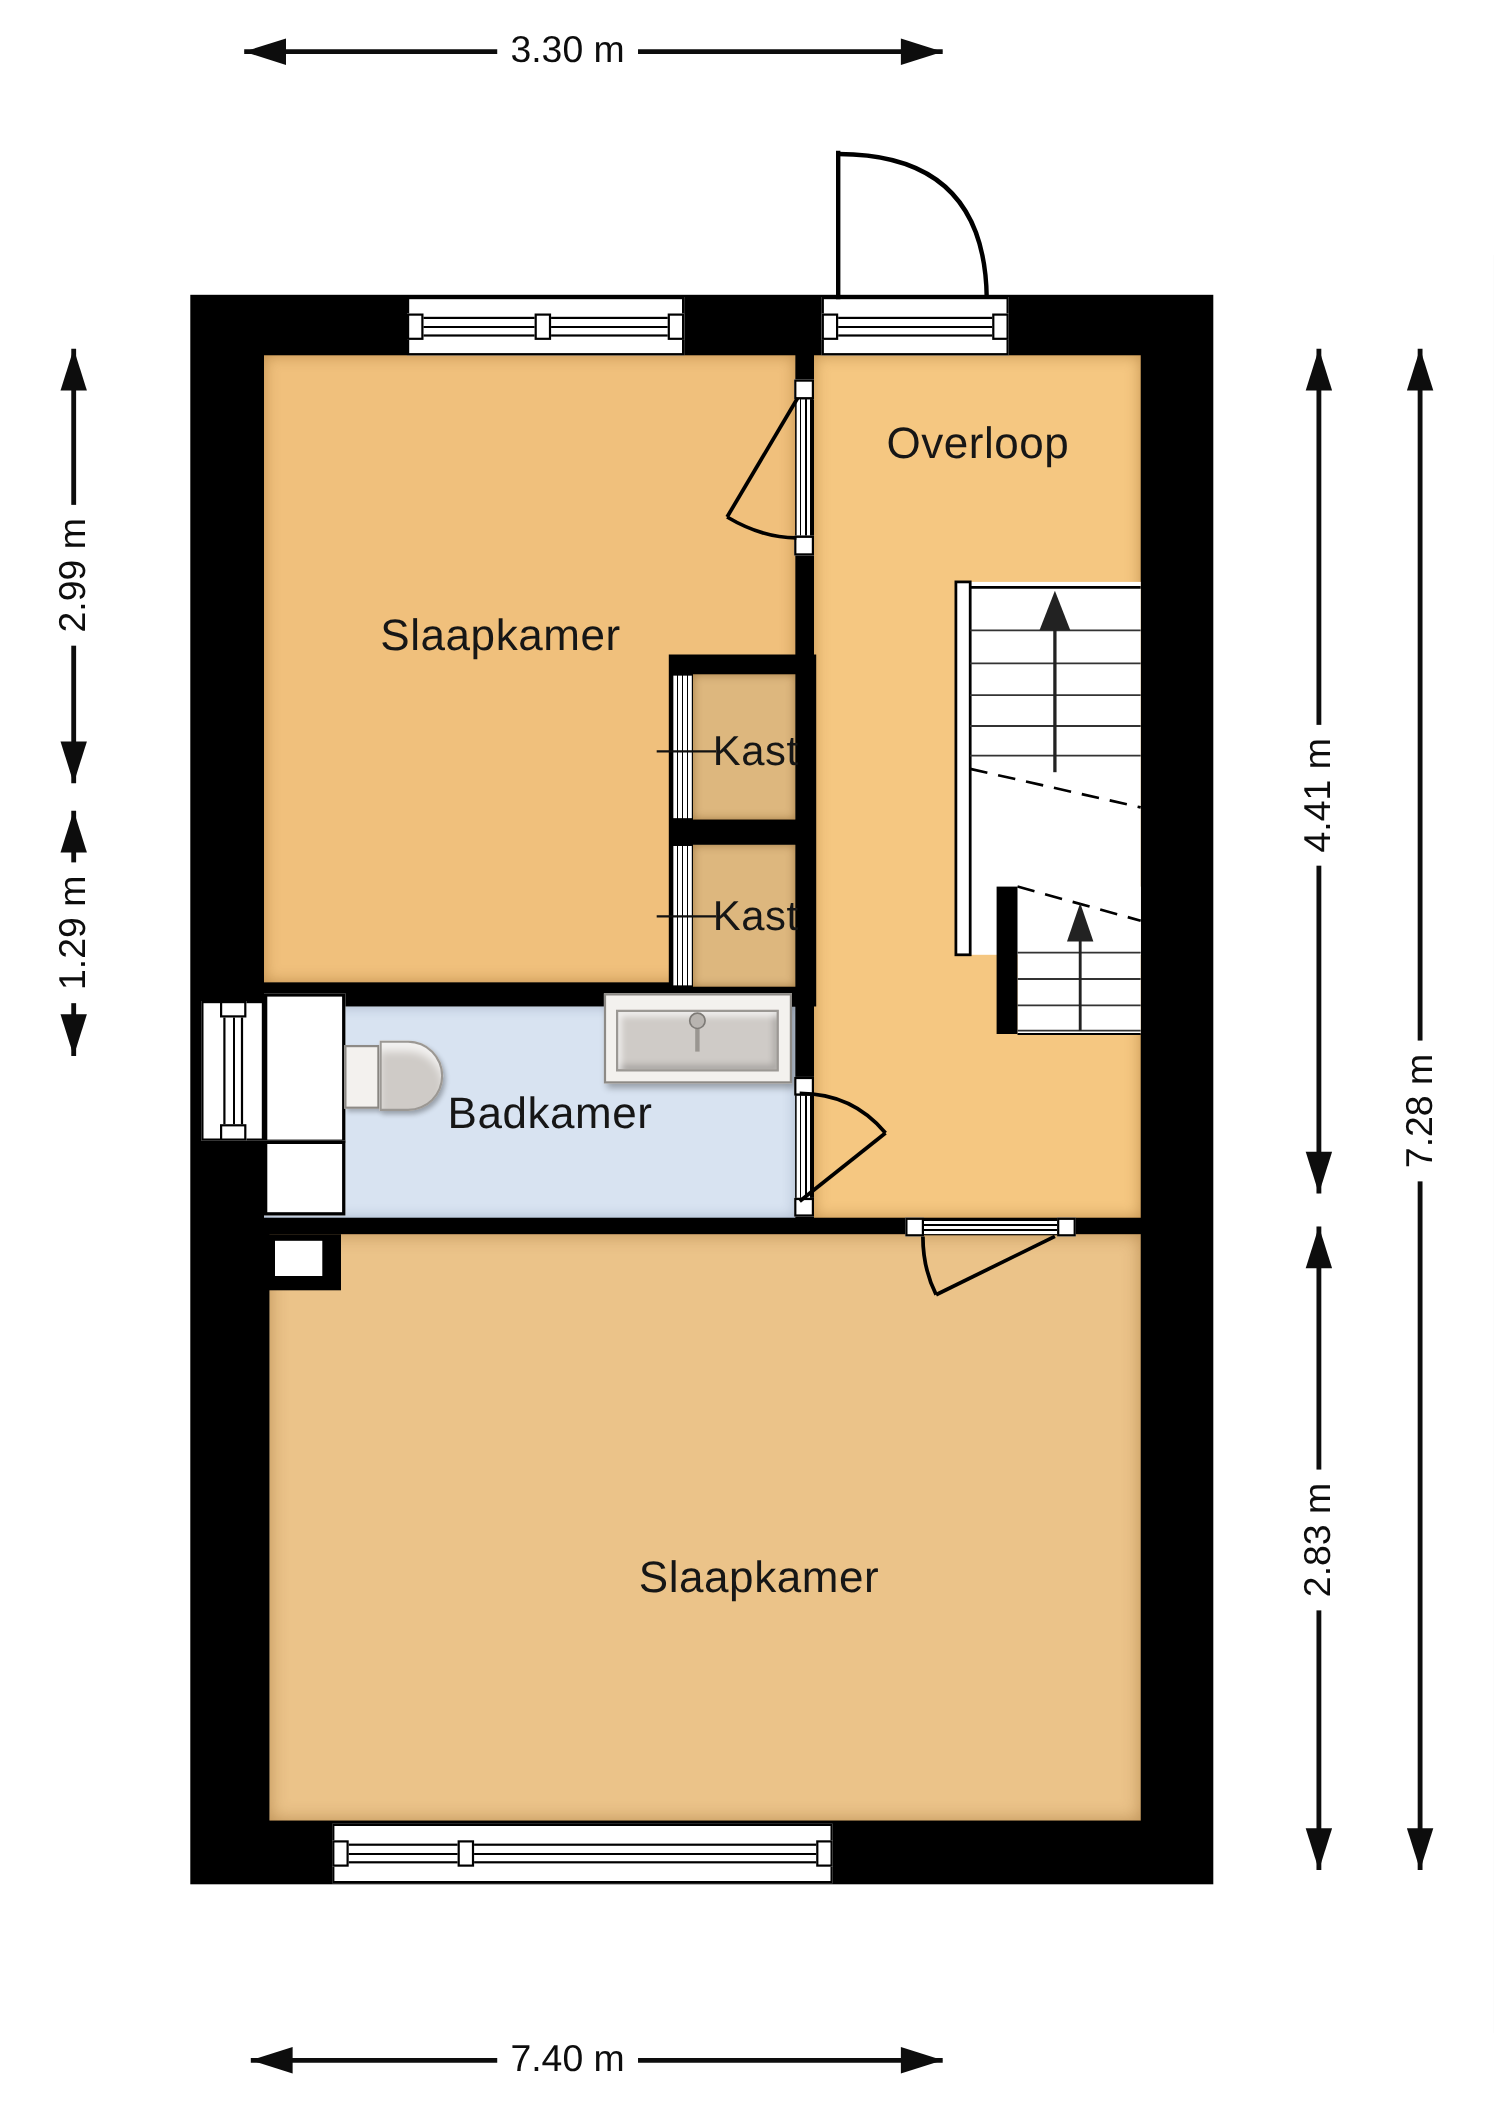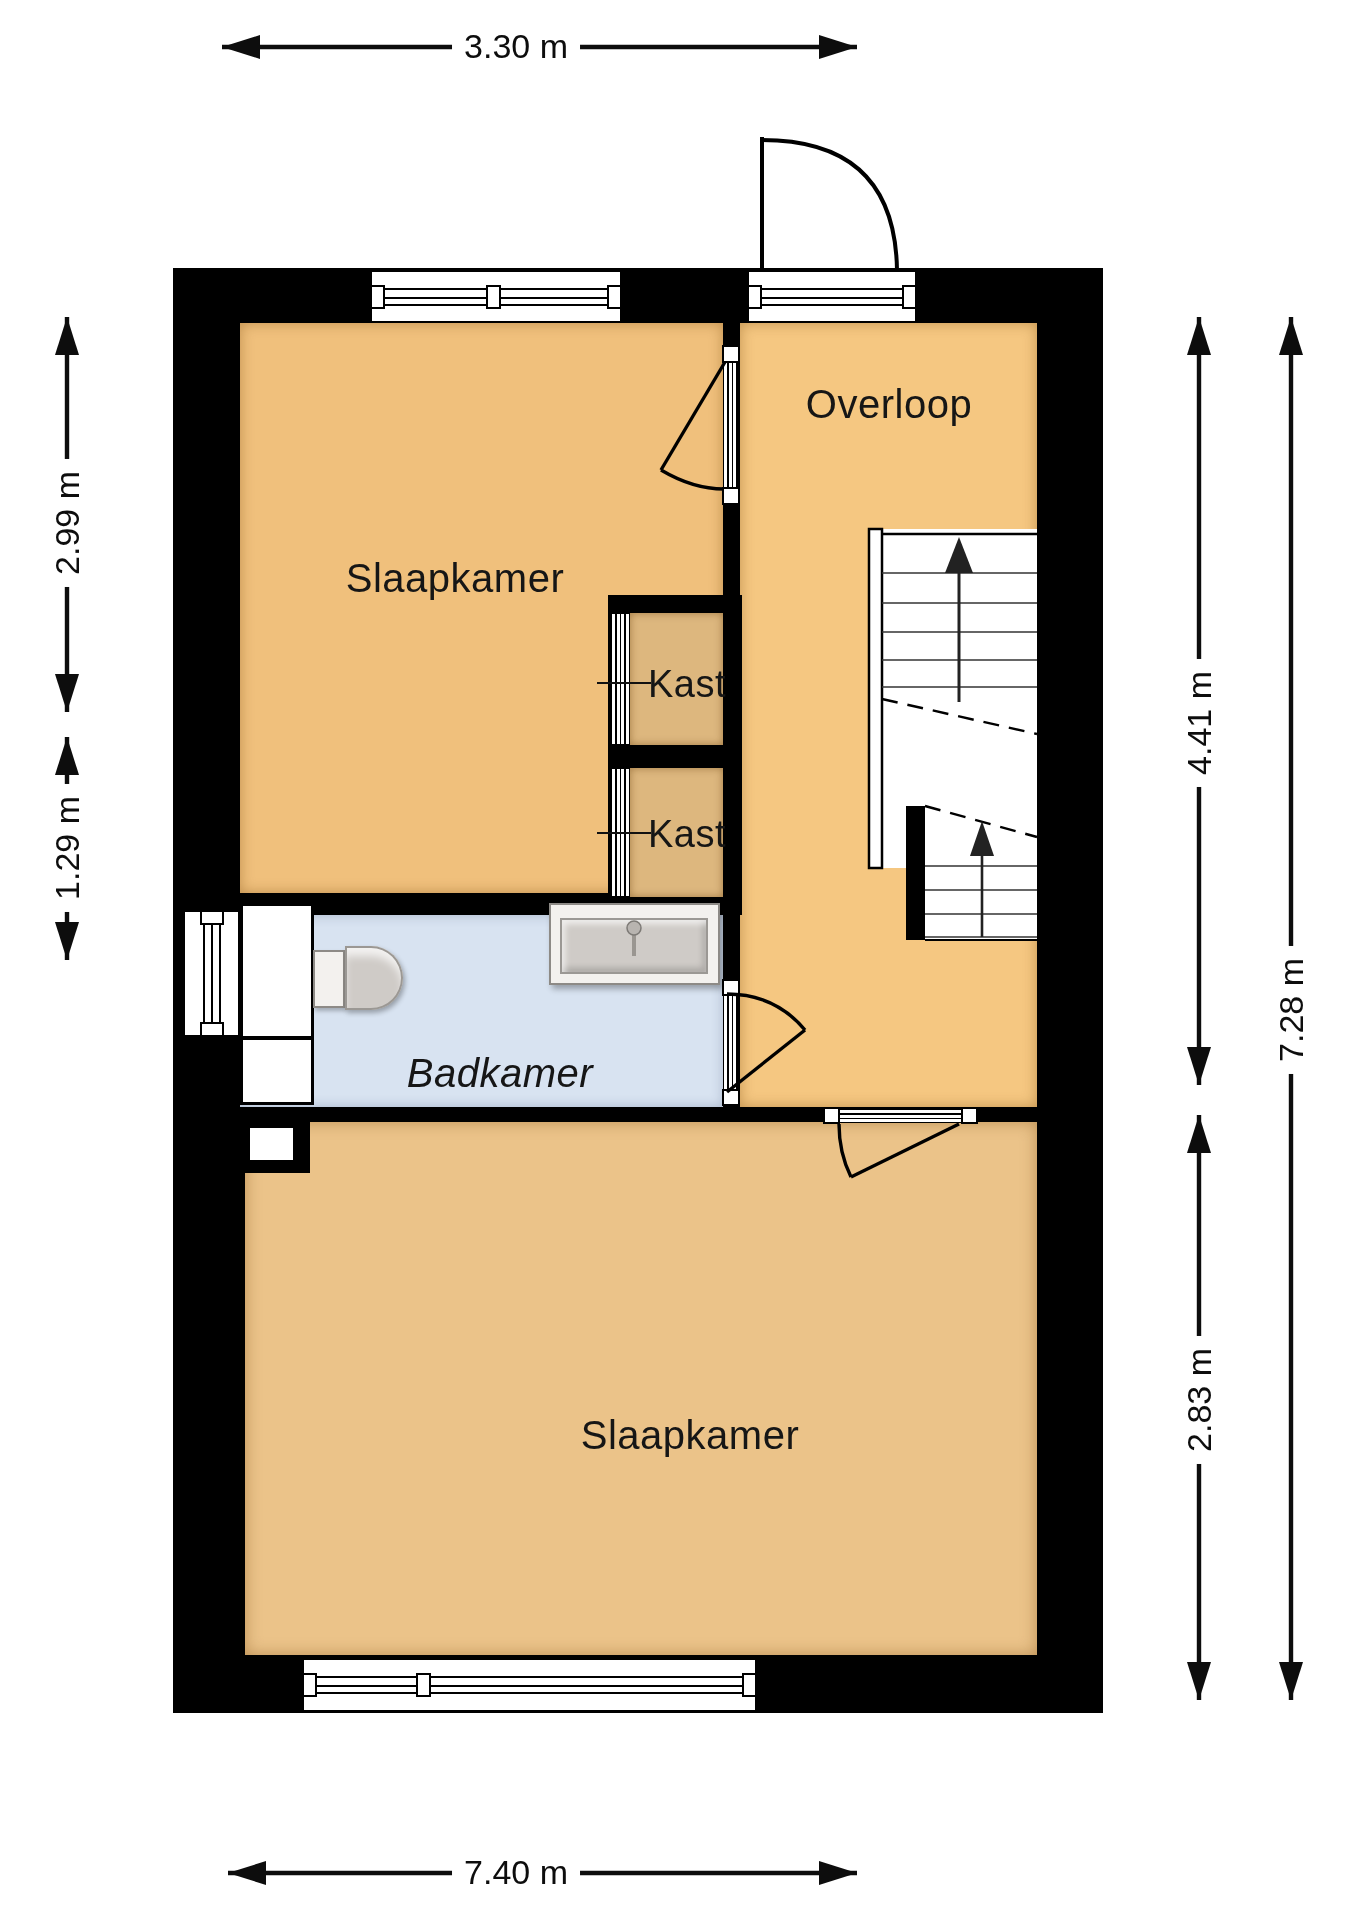--- a/index.html
+++ b/index.html
@@ -194,21 +194,21 @@
         <path d="M1199,1700 L1187,1662 L1211,1662 Z"></path>
       <path d="M1291,317 L1279,355 L1303,355 Z"></path>
         <path d="M1291,1700 L1279,1662 L1303,1662 Z"></path>
     </g>
   </svg>
 
   <div class="room-label" style="left:455px;top:578px;">Slaapkamer</div>
   <div class="room-label" style="left:845px;top:404px;margin-left:44px;">Overloop</div>
   <div class="room-label" style="left:687px;top:684px;font-size:38px;">Kast</div>
   <div class="room-label" style="left:687px;top:834px;font-size:38px;">Kast</div>
-  <div class="room-label" style="left:500px;top:1073px;font-style:italic;">Badkamer</div>
+  <div class="room-label" style="left:500px;top:1013px;">Badkamer</div>
   <div class="room-label" style="left:690px;top:1435px;">Slaapkamer</div>
 
   <div class="dim-label" style="left:516px;top:46px;">3.30 m</div>
   <div class="dim-label" style="left:516px;top:1872px;">7.40 m</div>
   <div class="dim-label vert" style="left:67px;top:523px;">2.99 m</div>
   <div class="dim-label vert" style="left:67px;top:848px;">1.29 m</div>
   <div class="dim-label vert" style="left:1199px;top:723px;">4.41 m</div>
   <div class="dim-label vert" style="left:1199px;top:1400px;">2.83 m</div>
   <div class="dim-label vert" style="left:1291px;top:1010px;">7.28 m</div>
 </div>

